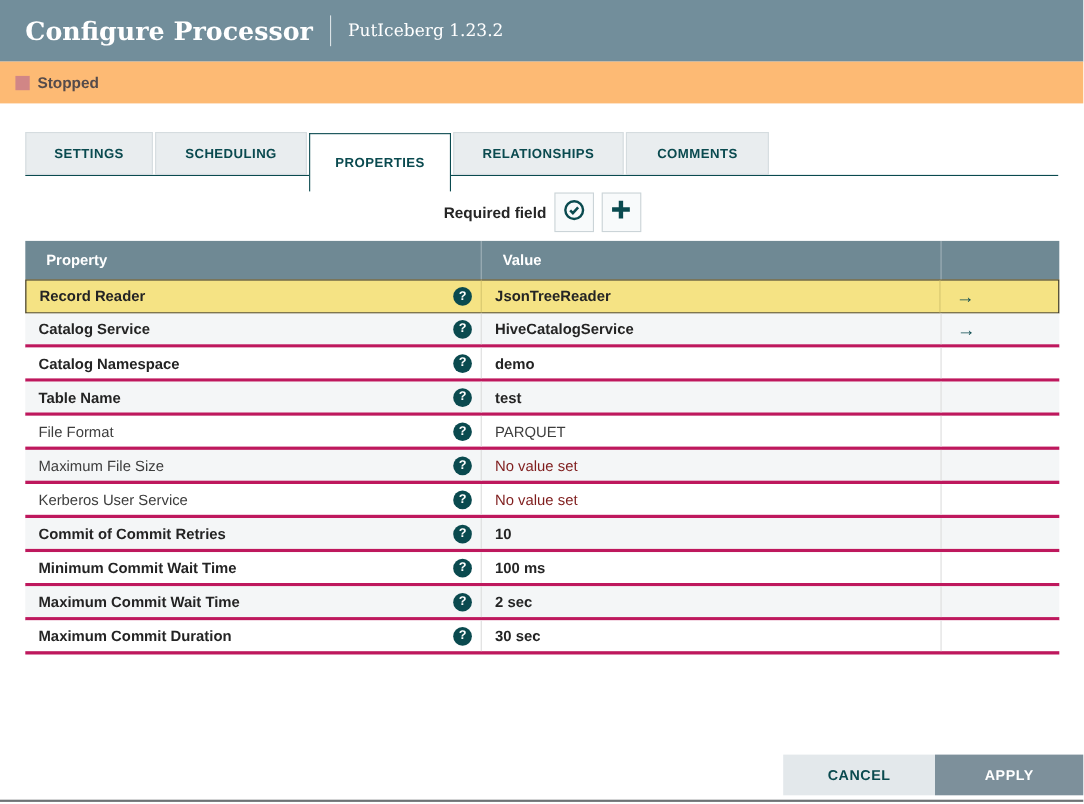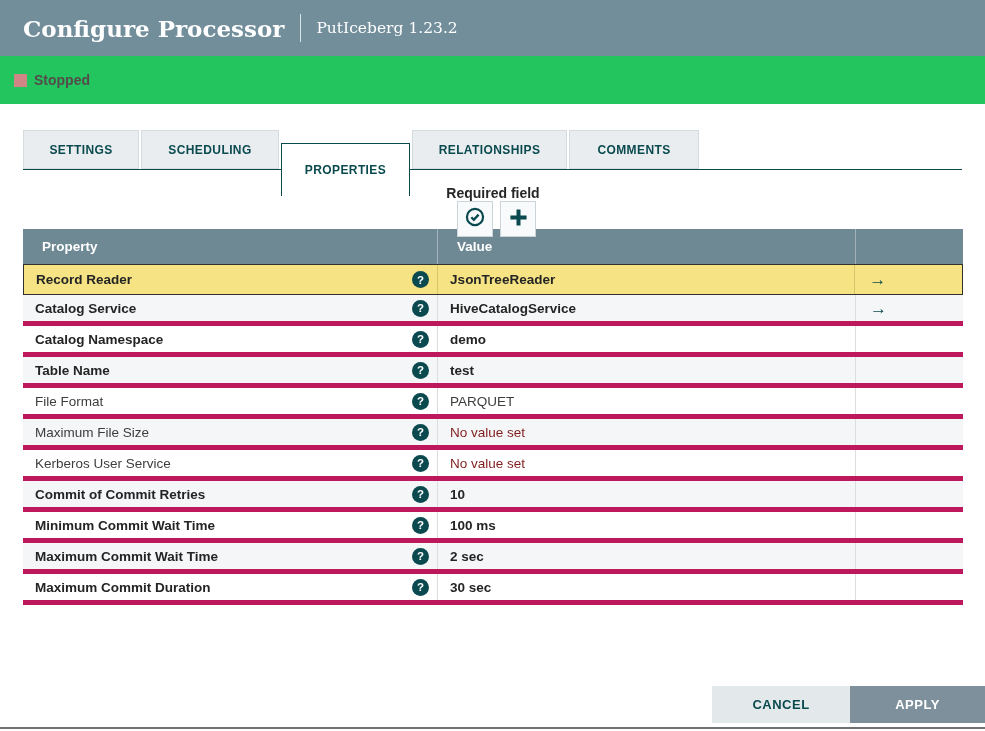--- a/index.html
+++ b/index.html
@@ -31,22 +31,22 @@
     margin: 0 15px 0 16px;
   }
   .dlg-subtitle {
     font-family: "DejaVu Serif", serif;
     font-size: 15.5px;
     color: #ffffff;
   }
 
   
   .status-bar {
-    height: 48px;
-    background: #22c55e;
+    height: 38px;
+    background: #fdba74;
     display: flex;
     align-items: center;
     padding-left: 14px;
   }
   .status-square {
     width: 13px; height: 13px;
     background: #D18686;
   }
   .status-label {
     margin-left: 7px;
@@ -87,36 +87,35 @@
     color: #0A4A4F;
     z-index: 1;
     cursor: pointer;
   }
   .tab.t1 { width: 116px; }
   .tab.t2 { width: 138px; }
   .tab.t3 { width: 129px; }
   .tab.t4 { width: 155px; }
   .tab.t5 { width: 130px; }
   .tab.active {
-    margin-top: 16px;
+    margin-top: 4px;
     height: 53px;
     background: #ffffff;
     border: 1px solid #0A4A4F;
     border-bottom: none;
     z-index: 2;
   }
 
   
   .props-toolbar {
     margin-top: 15px;
     height: 36px;
     display: flex;
     align-items: center;
-    justify-content: flex-start;
-    flex-direction: column;
+    justify-content: center;
   }
   .required-label {
     font-size: 14px;
     font-weight: bold;
     color: #262626;
   }
   .tool-buttons { display: flex; }
   .icon-btn {
     width: 36px; height: 36px;
     background: #F8FAFB;
@@ -140,21 +139,21 @@
   }
   .thead .cell { display: flex; align-items: center; padding-left: 19px; }
   .col-prop  { width: 414px; }
   .col-value { width: 418px; }
   .col-goto  { width: 108px; }
   .thead .col-value, .thead .col-goto { border-left: 1px solid rgba(255,255,255,0.35); }
 
   .prow {
     height: 31px;
     display: flex;
-    border-bottom: 5px solid #be185d;
+    border-bottom: 3px solid #be185d;
     background: #ffffff;
     font-size: 13.5px;
     color: #3D3D3D;
     cursor: pointer;
   }
   .prow.alt { background: #F4F6F7; }
   .prow.required { font-weight: bold; color: #242424; }
   .prow.selected {
     background: #F5E384;
     border: 1px solid #32302B;

